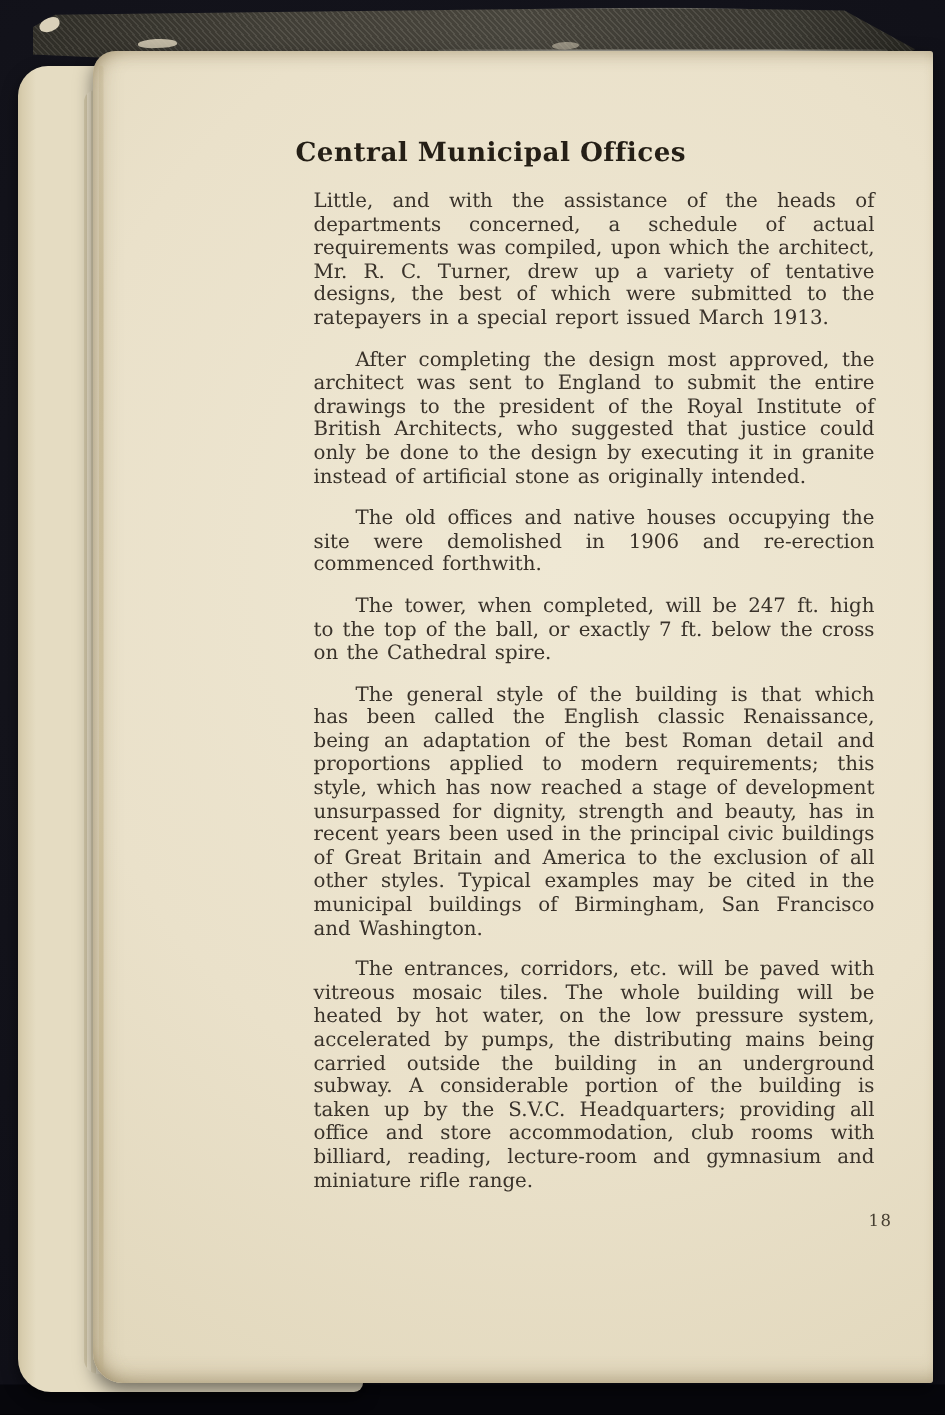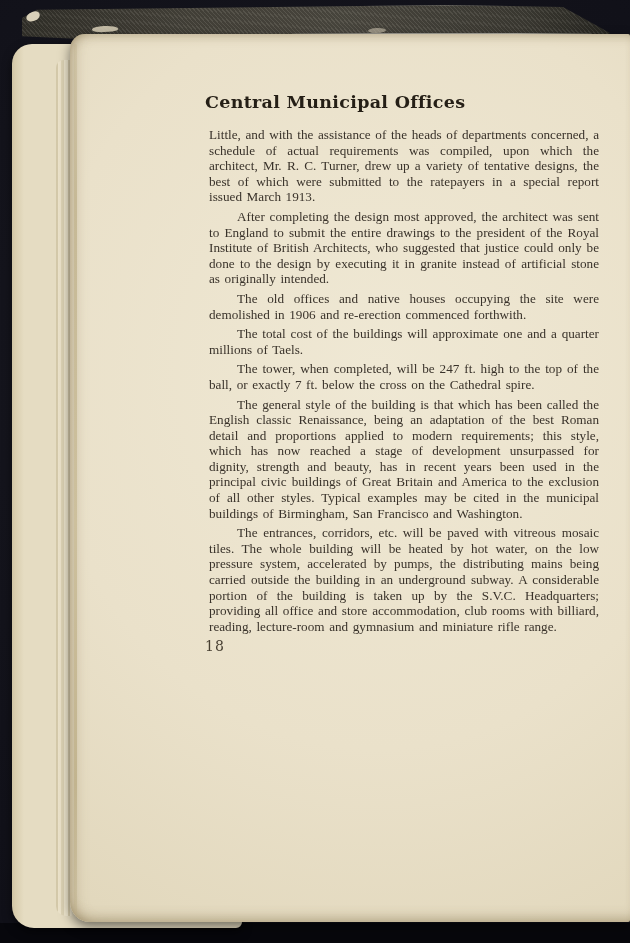--- a/index.html
+++ b/index.html
@@ -63,21 +63,21 @@
     left: 44px; top: 16px;
     width: 16px; height: 856px;
     background: repeating-linear-gradient(90deg,
       #d2c7a7 0 2px, #ece3cb 2px 5px, #dcd2b4 5px 8px, #efe7cf 8px 12px);
     border-radius: 8px 0 0 10px;
     opacity: 0.9;
   }
   
   .page {
     position: absolute;
-    left: 70px; top: 34px;
+    left: 62px; top: 34px;
     width: 560px; height: 888px;
     border-radius: 15px 2px 2px 20px;
     background: radial-gradient(120% 85% at 55% 38%,
       #efe8d4 0%, var(--paper, #eae1ca) 50%, #e2d8bd 82%, #d9cdaf 100%);
     box-shadow:
       inset 12px 0 16px -11px rgba(115, 95, 55, 0.55),
       inset 0 10px 12px -9px rgba(115, 95, 55, 0.40),
       inset 0 -12px 14px -10px rgba(110, 90, 50, 0.45),
       0 5px 12px rgba(0,0,0,0.5);
   }
@@ -95,32 +95,31 @@
     width: 398px;
   }
   .title {
     margin: 0 0 15px 0;
     font-size: 17.5px;
     font-weight: bold;
     letter-spacing: 0.3px;
     color: var(--title_ink, #251f16);
   }
   .body p {
-    margin: 4px;
+    margin: 12px;
     font-size: 13.2px;
     line-height: 15.6px;
     text-align: justify;
     word-spacing: 1.3px;
     color: var(--ink, #39322a);
-    font-family: Liberation Serif, serif;
   }
   .body p.indent { text-indent: 28px; }
   .pagenum {
-    text-align: left;
-    font-size: 14px;
+    text-align: right;
+    font-size: 11px;
     letter-spacing: 1px;
     color: #463e31;
   }
 </style>
 </head>
 <body>
 
 <div class="scene">
   <div class="bottom-band"></div>
 
@@ -136,21 +135,20 @@
   </div>
 
   <div class="page">
     <div class="page-crease"></div>
     <div class="content">
       <h1 class="title">Central Municipal Offices</h1>
       <div class="body">
         <p>Little, and with the assistance of the heads of departments concerned, a schedule of actual requirements was compiled, upon which the architect, Mr. R. C. Turner, drew up a variety of tentative designs, the best of which were submitted to the ratepayers in a special report issued March 1913.</p>
         <p class="indent">After completing the design most approved, the architect was sent to England to submit the entire drawings to the president of the Royal Institute of British Architects, who suggested that justice could only be done to the design by executing it in granite instead of artificial stone as originally intended.</p>
         <p class="indent">The old offices and native houses occupying the site were demolished in 1906 and re-erection commenced forthwith.</p>
-        <p class="indent">The total cost of the buildings will approximate one and a quarter millions of Taels.</p>
         <p class="indent">The tower, when completed, will be 247 ft. high to the top of the ball, or exactly 7 ft. below the cross on the Cathedral spire.</p>
         <p class="indent">The general style of the building is that which has been called the English classic Renaissance, being an adaptation of the best Roman detail and proportions applied to modern requirements; this style, which has now reached a stage of development unsurpassed for dignity, strength and beauty, has in recent years been used in the principal civic buildings of Great Britain and America to the exclusion of all other styles.  Typical examples may be cited in the municipal buildings of Birmingham, San Francisco and Washington.</p>
         <p class="indent">The entrances, corridors, etc. will be paved with vitreous mosaic tiles.  The whole building will be heated by hot water, on the low pressure system, accelerated by pumps, the distributing mains being carried outside the building in an underground subway.  A considerable portion of the building is taken up by the S.V.C. Headquarters; providing all office and store accommodation, club rooms with billiard, reading, lecture-room and gymnasium and miniature rifle range.</p>
       </div>
       <div class="pagenum">18</div>
     </div>
   </div>
 </div>
 
 </body></html>

